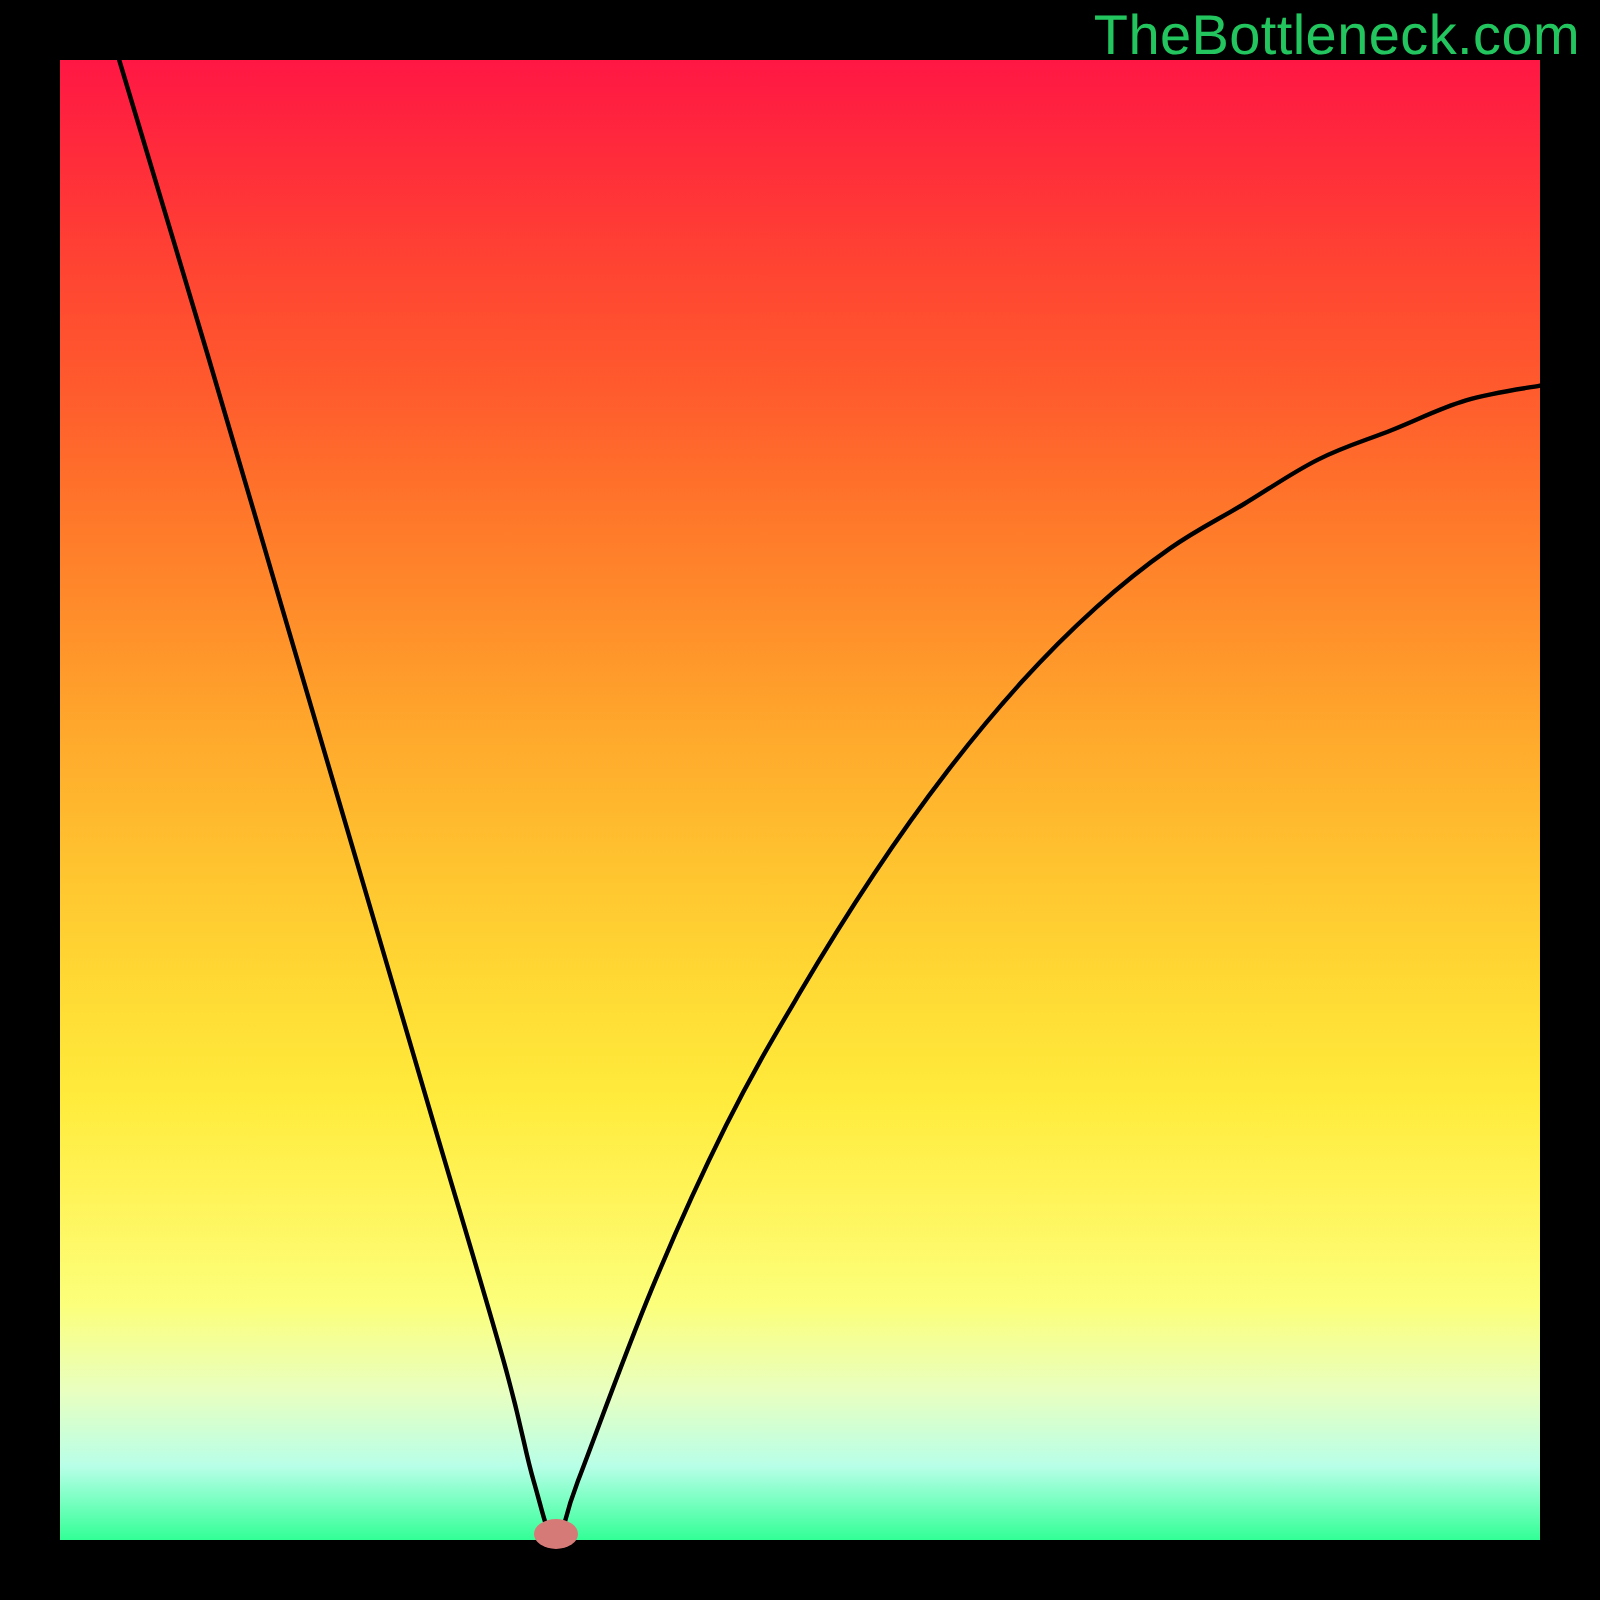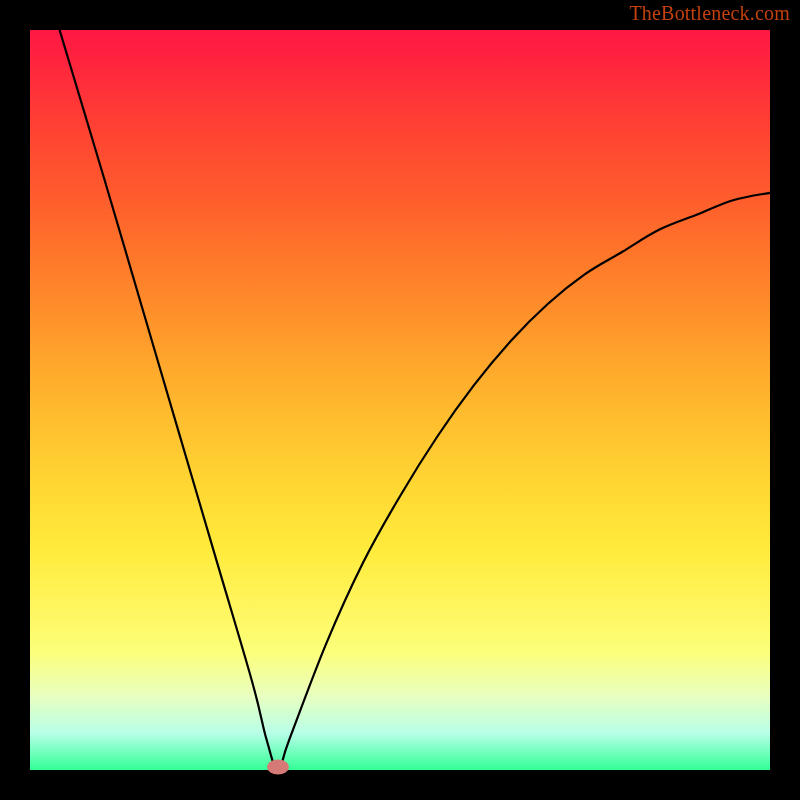--- a/index.html
+++ b/index.html
@@ -7,23 +7,23 @@
   .outer {
     width: 800px;
     height: 800px;
     background: #000;
     position: relative;
   }
   .watermark {
     position: absolute;
     top: 2px;
     right: 10px;
-    color: #c2410c;
-    font-family: Liberation Serif, serif;
-    font-size: 20px;
+    color: #22c55e;
+    font-family: Liberation Sans, sans-serif;
+    font-size: 28px;
     font-weight: 500;
     letter-spacing: 0.2px;
     z-index: 5;
   }
   .plot {
     position: absolute;
     left: 30px;
     top: 30px;
     width: 740px;
     height: 740px;

